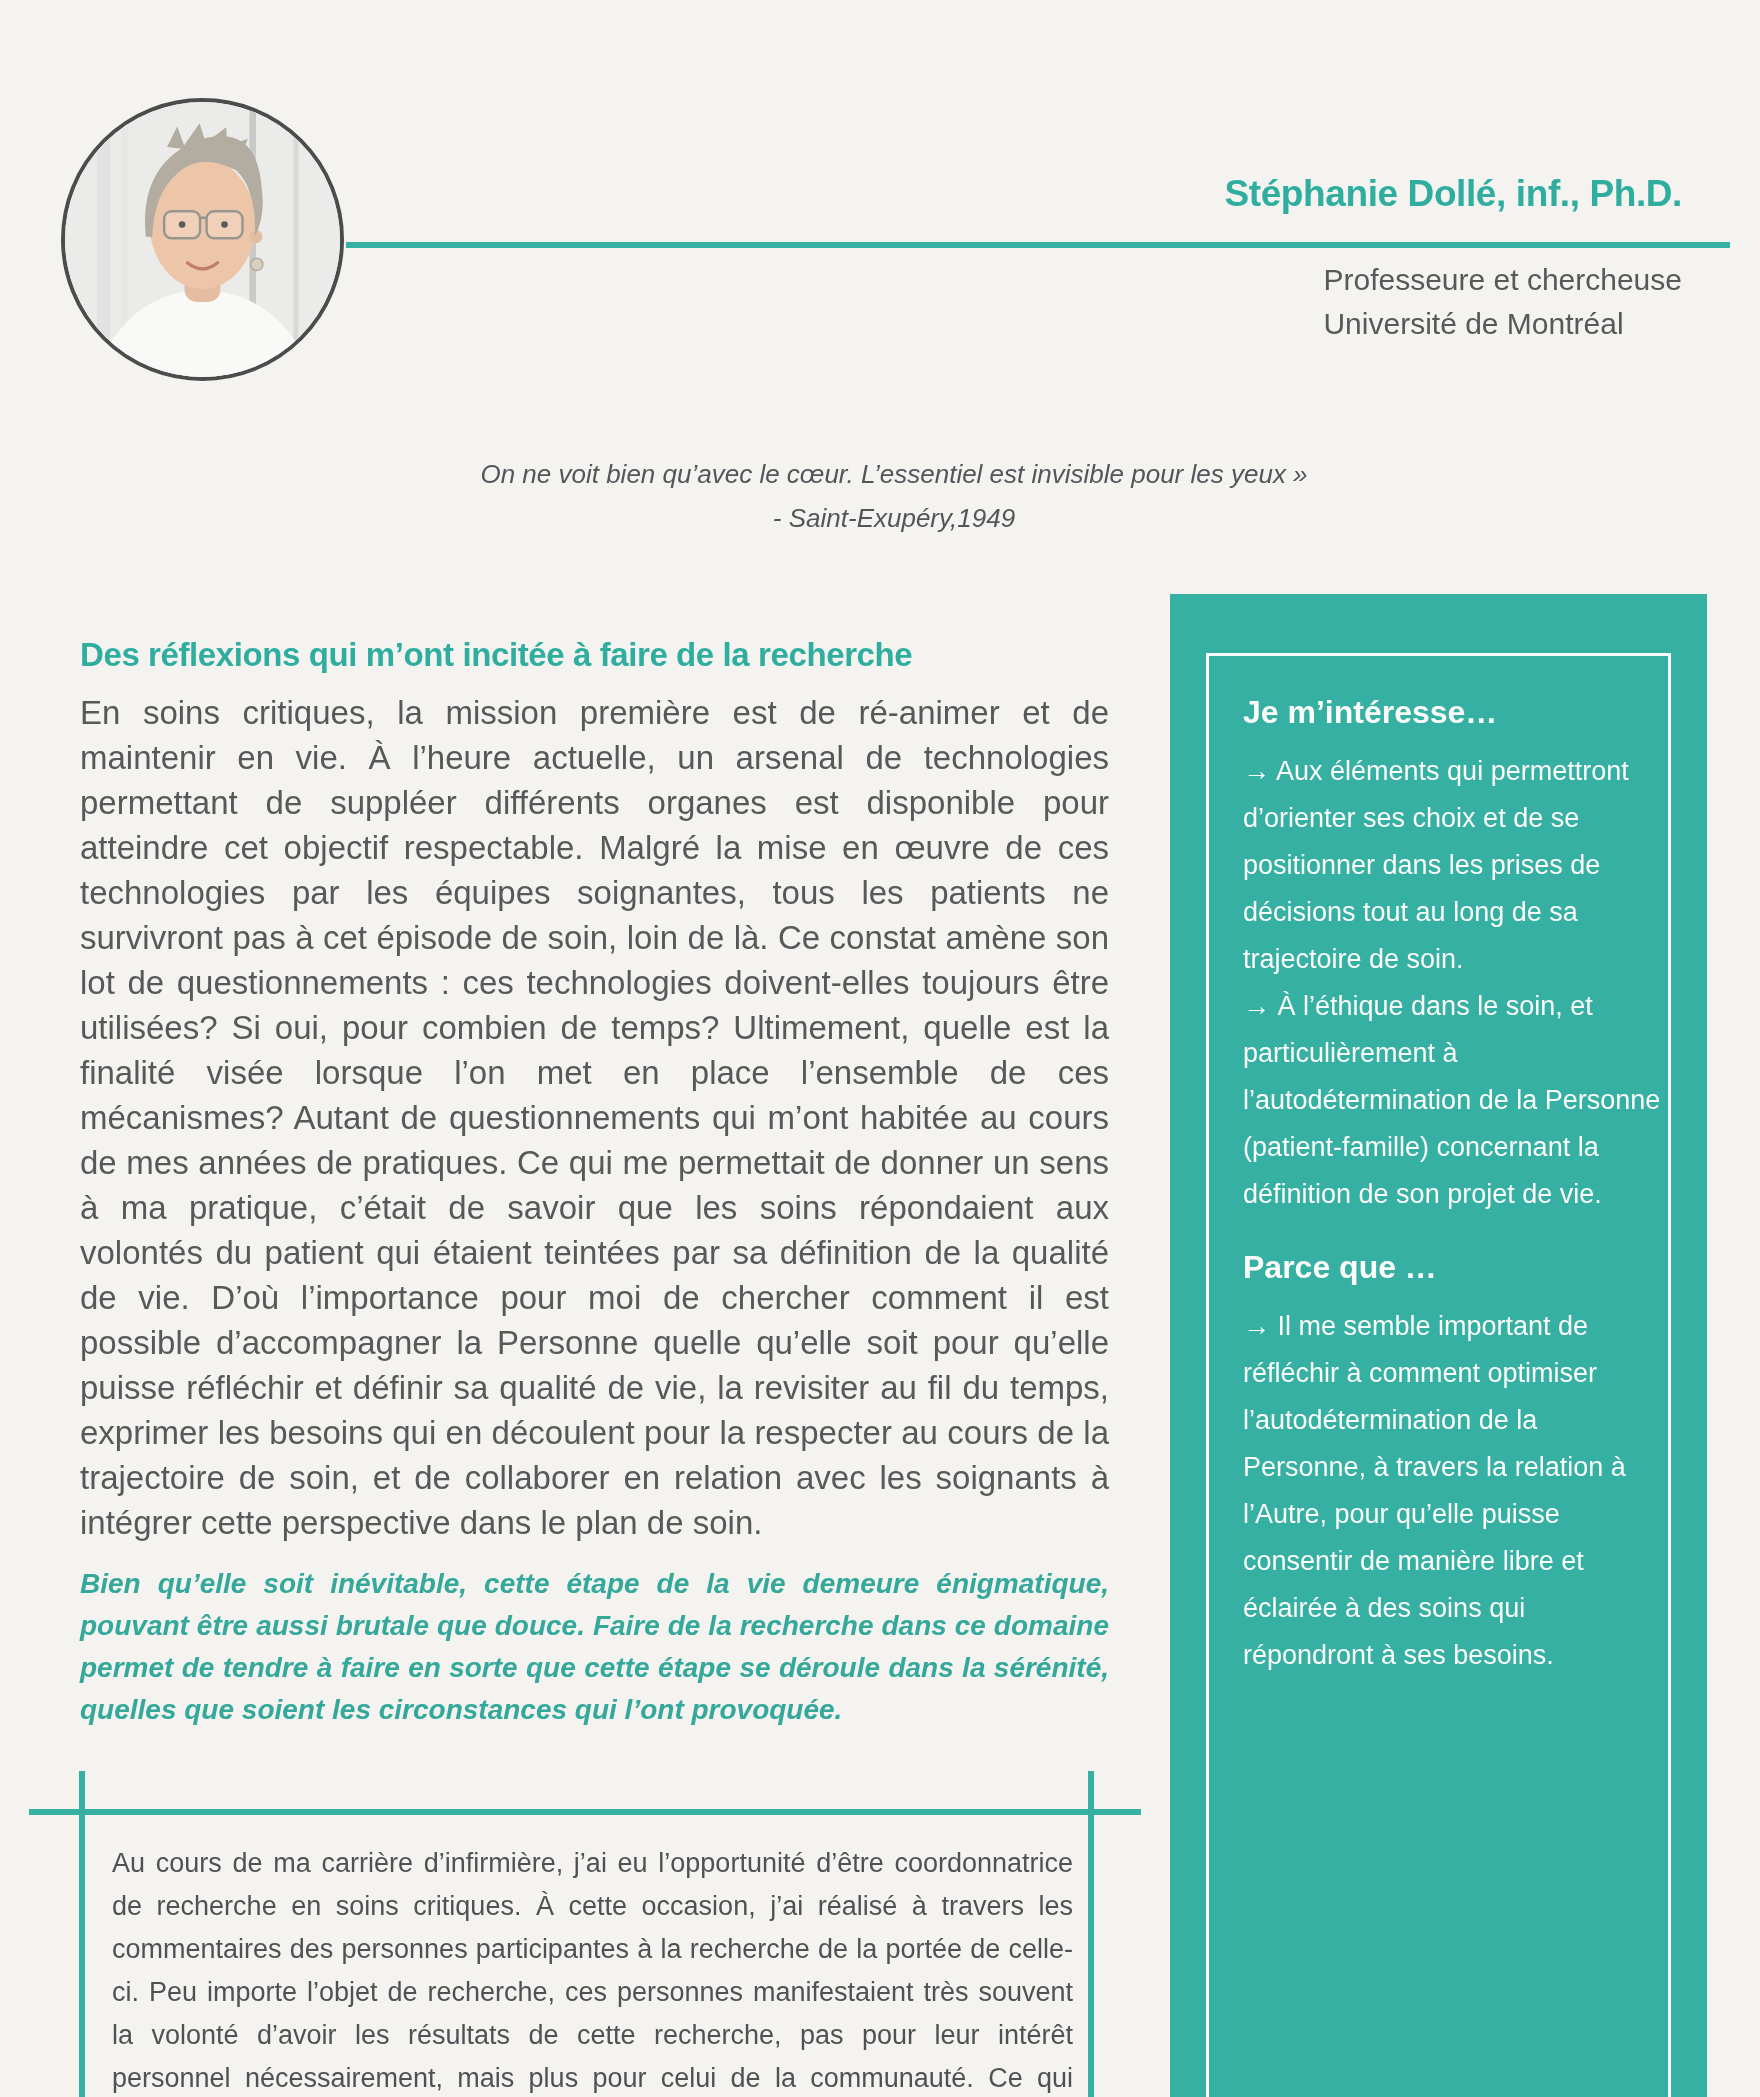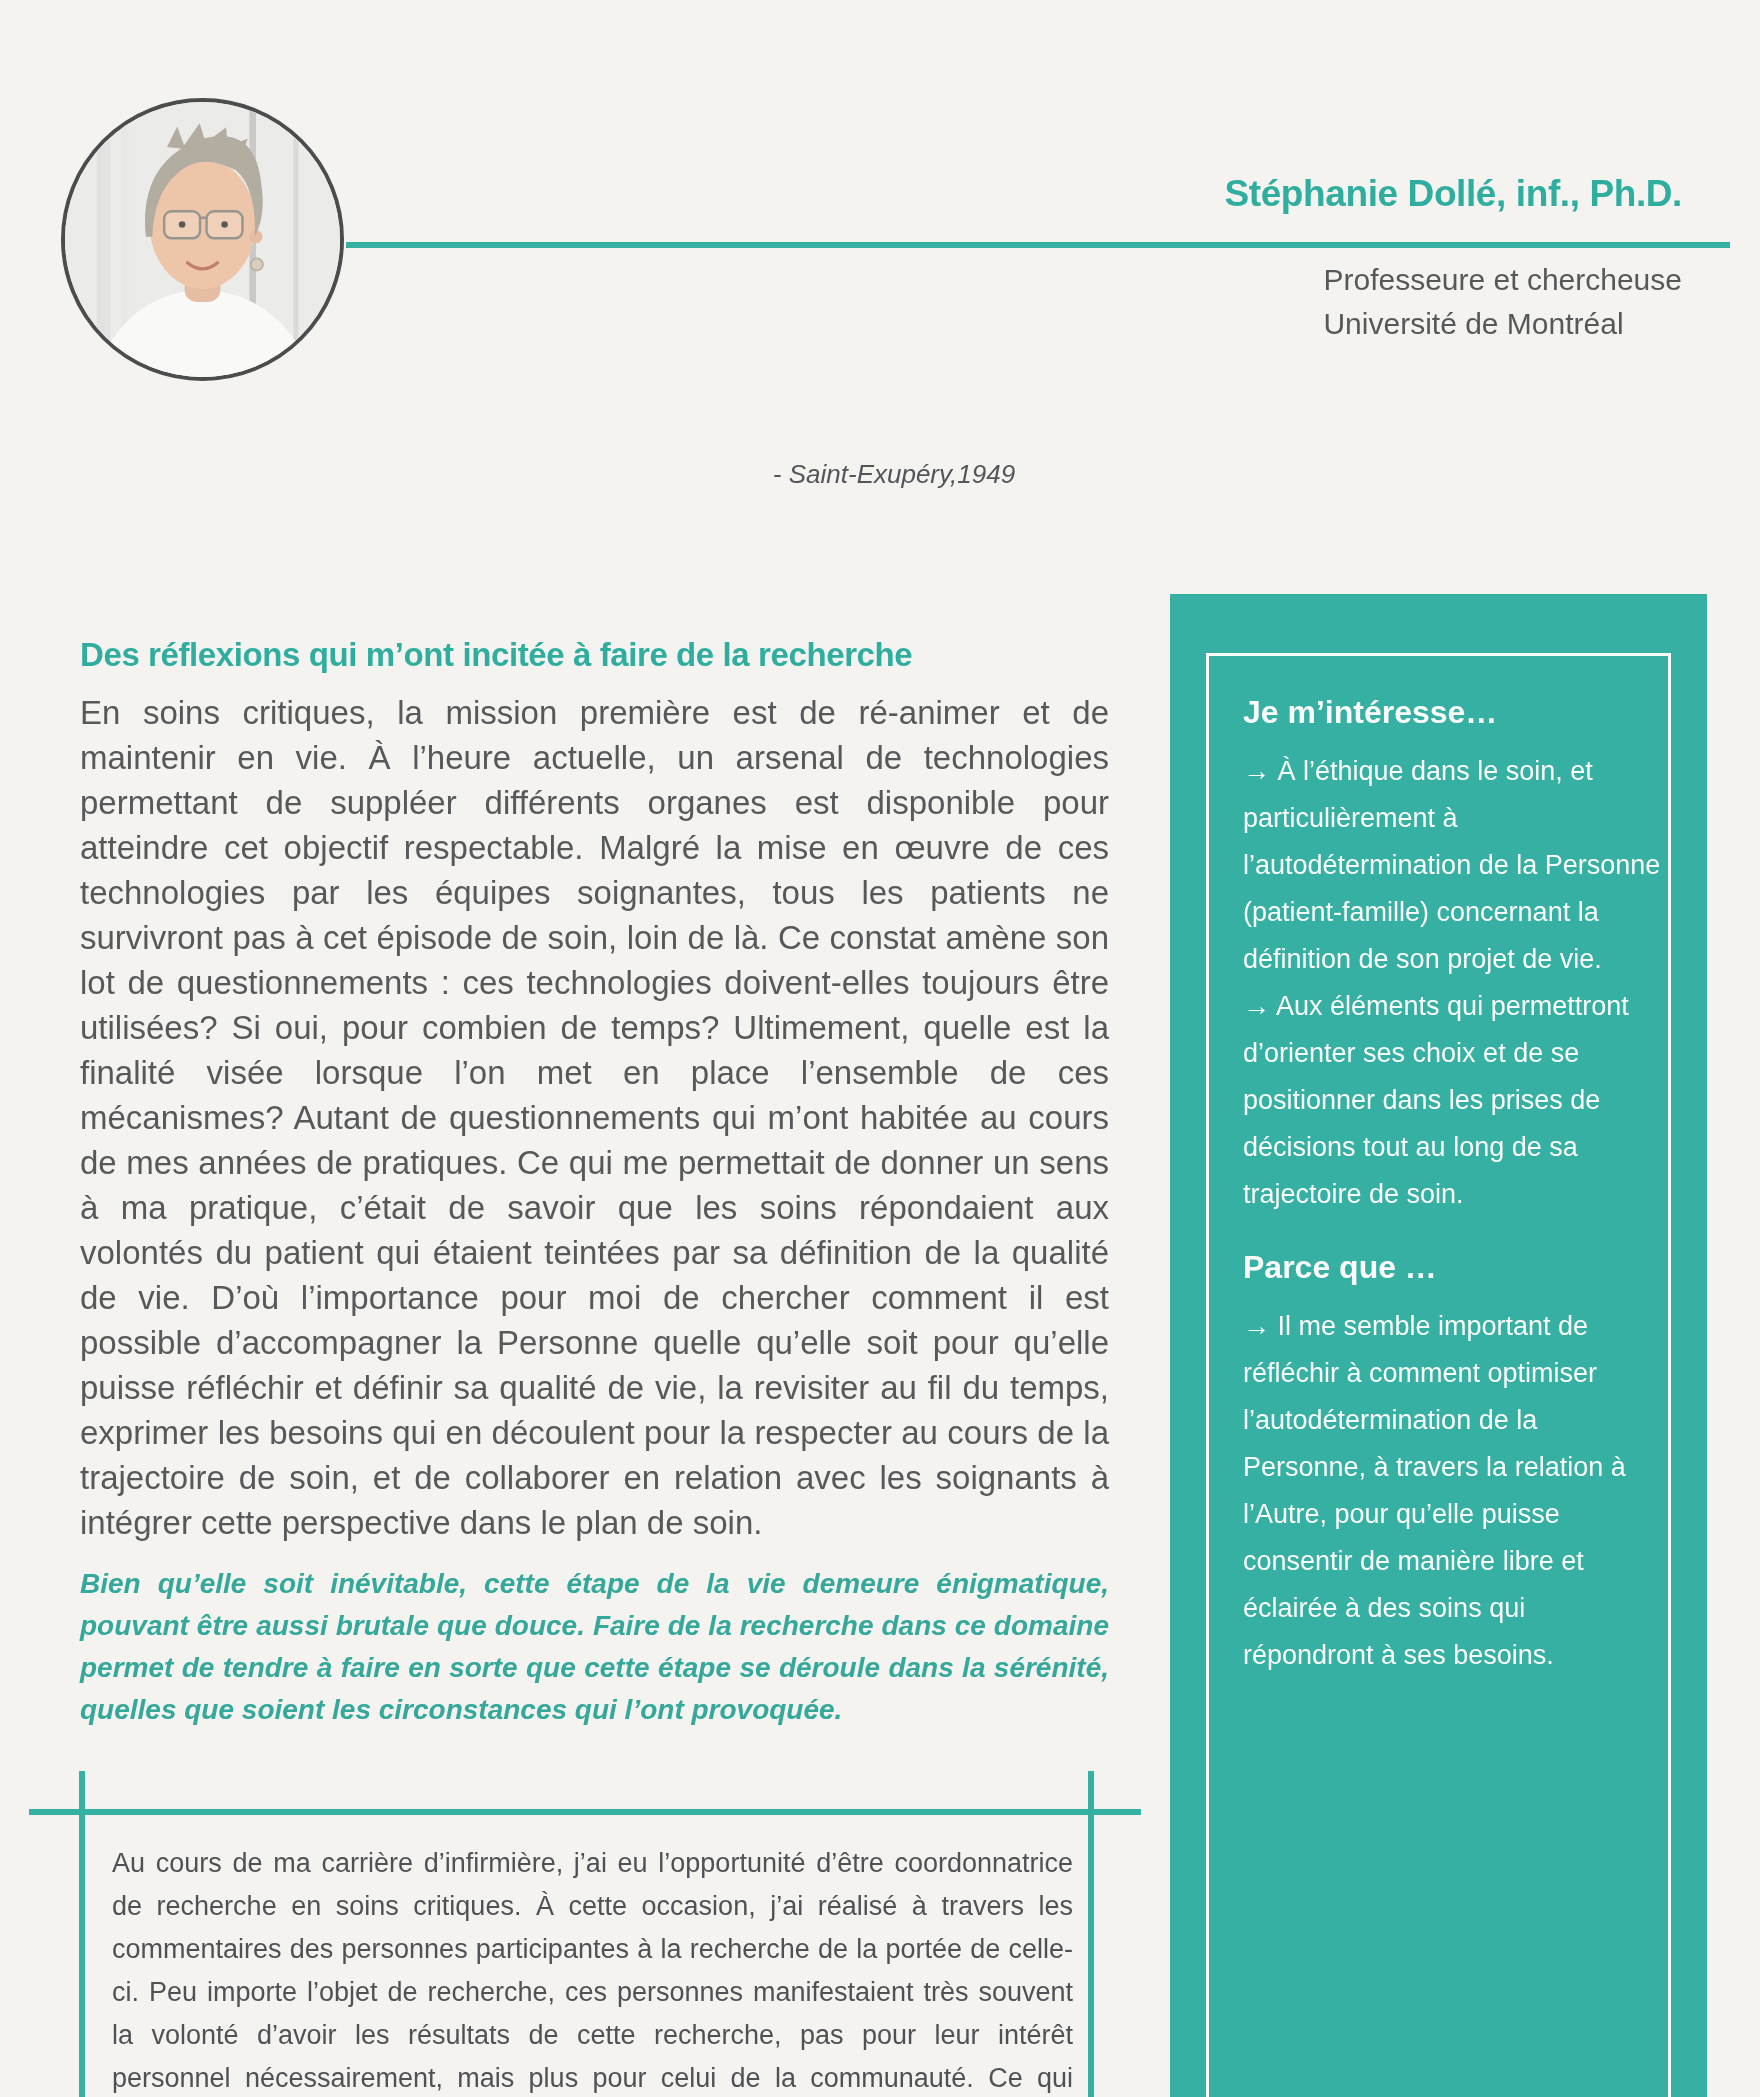--- a/index.html
+++ b/index.html
@@ -130,36 +130,37 @@
 
 <div class="profile-name">Stéphanie Dollé, inf., Ph.D.</div>
 <div class="header-rule"></div>
 
 <div class="role-block">
   <div>Professeure et chercheuse</div>
   <div>Université de Montréal</div>
 </div>
 
 <div class="epigraph">
+  <div>On ne voit bien qu’avec le cœur. L’essentiel est invisible pour les yeux »</div>
   <div>- Saint-Exupéry,1949</div>
 </div>
 
 <h2 class="main-heading">Des réflexions qui m’ont incitée à faire de la recherche</h2>
 <p class="para-main">En soins critiques, la mission première est de ré-animer et de maintenir en vie. À l’heure actuelle, un arsenal de technologies permettant de suppléer différents organes est disponible pour atteindre cet objectif respectable. Malgré la mise en œuvre de ces technologies par les équipes soignantes, tous les patients ne survivront pas à cet épisode de soin, loin de là. Ce constat amène son lot de questionnements : ces technologies doivent-elles toujours être utilisées? Si oui, pour combien de temps? Ultimement, quelle est la finalité visée lorsque l’on met en place l’ensemble de ces mécanismes? Autant de questionnements qui m’ont habitée au cours de mes années de pratiques. Ce qui me permettait de donner un sens à ma pratique, c’était de savoir que les soins répondaient aux volontés du patient qui étaient teintées par sa définition de la qualité de vie. D’où l’importance pour moi de chercher comment il est possible d’accompagner la Personne quelle qu’elle soit pour qu’elle puisse réfléchir et définir sa qualité de vie, la revisiter au fil du temps, exprimer les besoins qui en découlent pour la respecter au cours de la trajectoire de soin, et de collaborer en relation avec les soignants à intégrer cette perspective dans le plan de soin.</p>
 <p class="para-emphasis">Bien qu’elle soit inévitable, cette étape de la vie demeure énigmatique, pouvant être aussi brutale que douce. Faire de la recherche dans ce domaine permet de tendre à faire en sorte que cette étape se déroule dans la sérénité, quelles que soient les circonstances qui l’ont provoquée.</p>
 
 <div class="frame-line frame-v-left"></div>
 <div class="frame-line frame-v-right"></div>
 <div class="frame-line frame-h-top"></div>
 
 <p class="pullquote">Au cours de ma carrière d’infirmière, j’ai eu l’opportunité d’être coordonnatrice de recherche en soins critiques. À cette occasion, j’ai réalisé à travers les commentaires des personnes participantes à la recherche de la portée de celle-ci. Peu importe l’objet de recherche, ces personnes manifestaient très souvent la volonté d’avoir les résultats de cette recherche, pas pour leur intérêt personnel nécessairement, mais plus pour celui de la communauté. Ce qui pourrait se résumer par : faire avancer l’état des connaissances pour le bien commun, c’est ce qui me motive à amener ma pierre à l’édifice.</p>
 
 <aside class="panel">
   <div class="panel-border"></div>
 </aside>
 <div class="panel-content">
   <h3>Je m’intéresse…</h3>
+  <p>→ Aux éléments qui permettront d’orienter ses choix et de se positionner dans les prises de décisions tout au long de sa trajectoire de soin.</p>
   <p>→ À l’éthique dans le soin, et particulièrement à l’autodétermination de la Personne (patient-famille) concernant la définition de son projet de vie.</p>
-  <p>→ Aux éléments qui permettront d’orienter ses choix et de se positionner dans les prises de décisions tout au long de sa trajectoire de soin.</p>
   <h3 class="second">Parce que …</h3>
   <p>→ Il me semble important de réfléchir à comment optimiser l’autodétermination de la Personne, à travers la relation à l’Autre, pour qu’elle puisse consentir de manière libre et éclairée à des soins qui répondront à ses besoins.</p>
 </div>
 
 
 </body></html>

